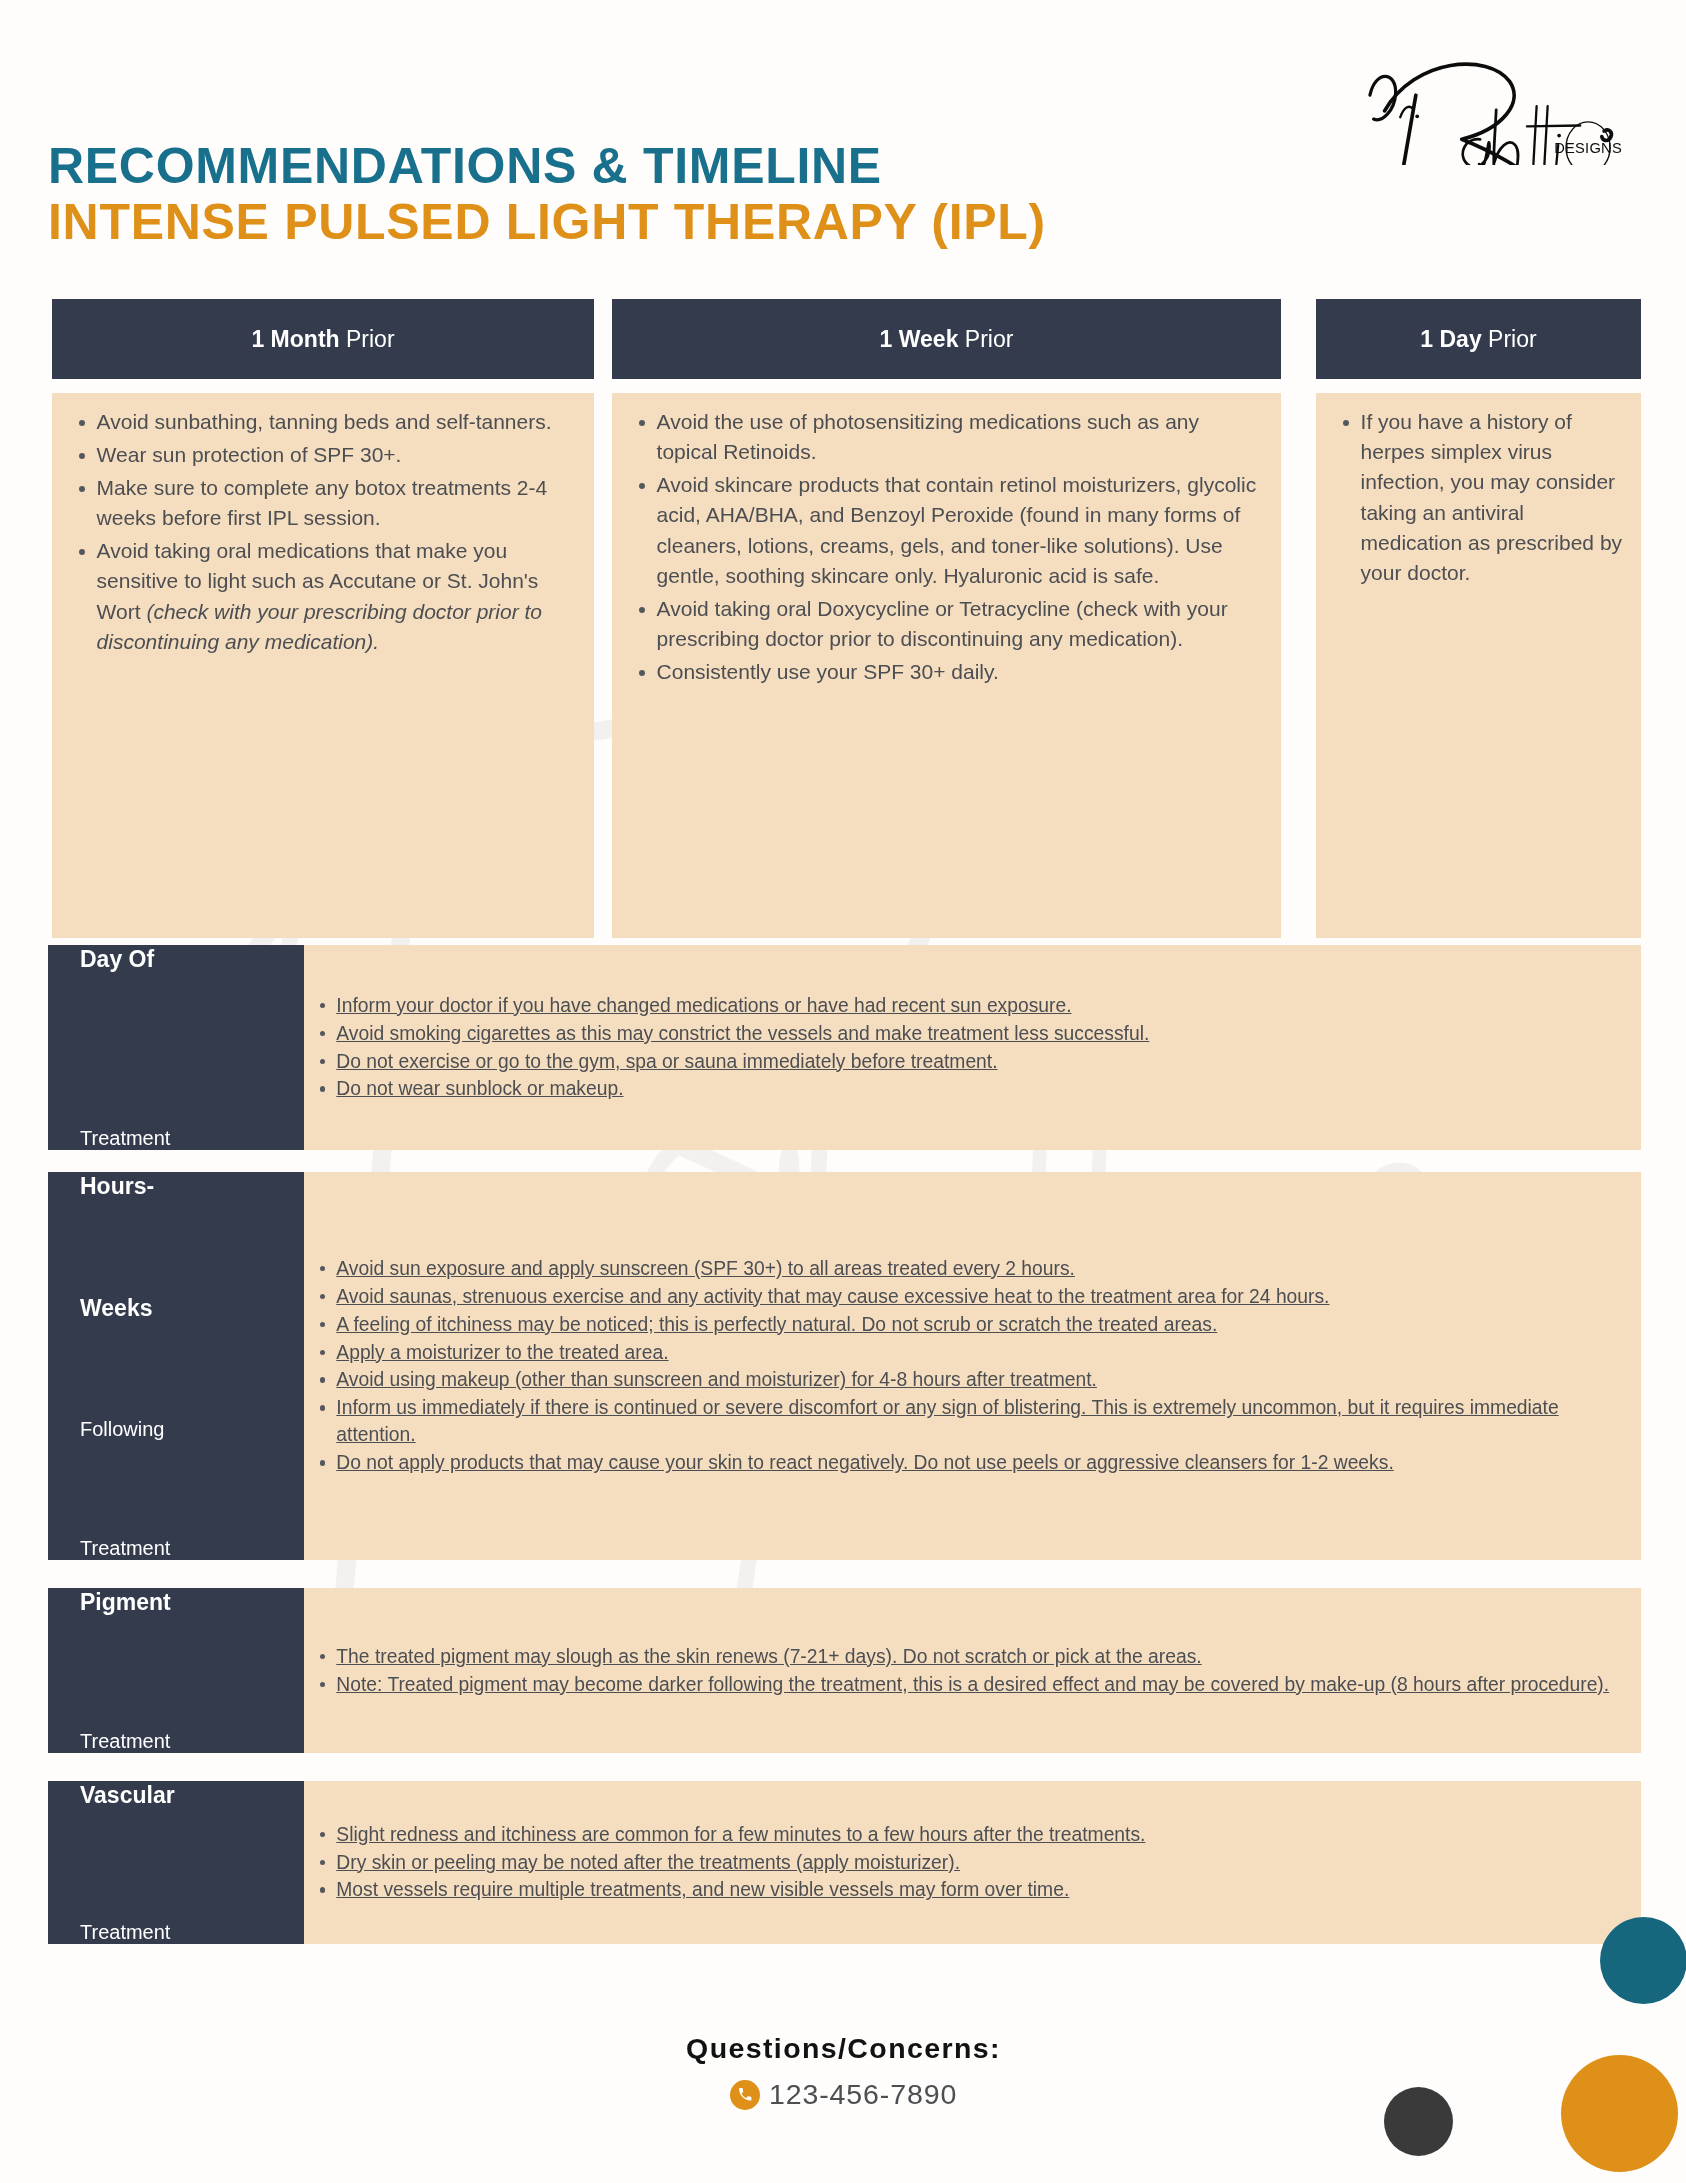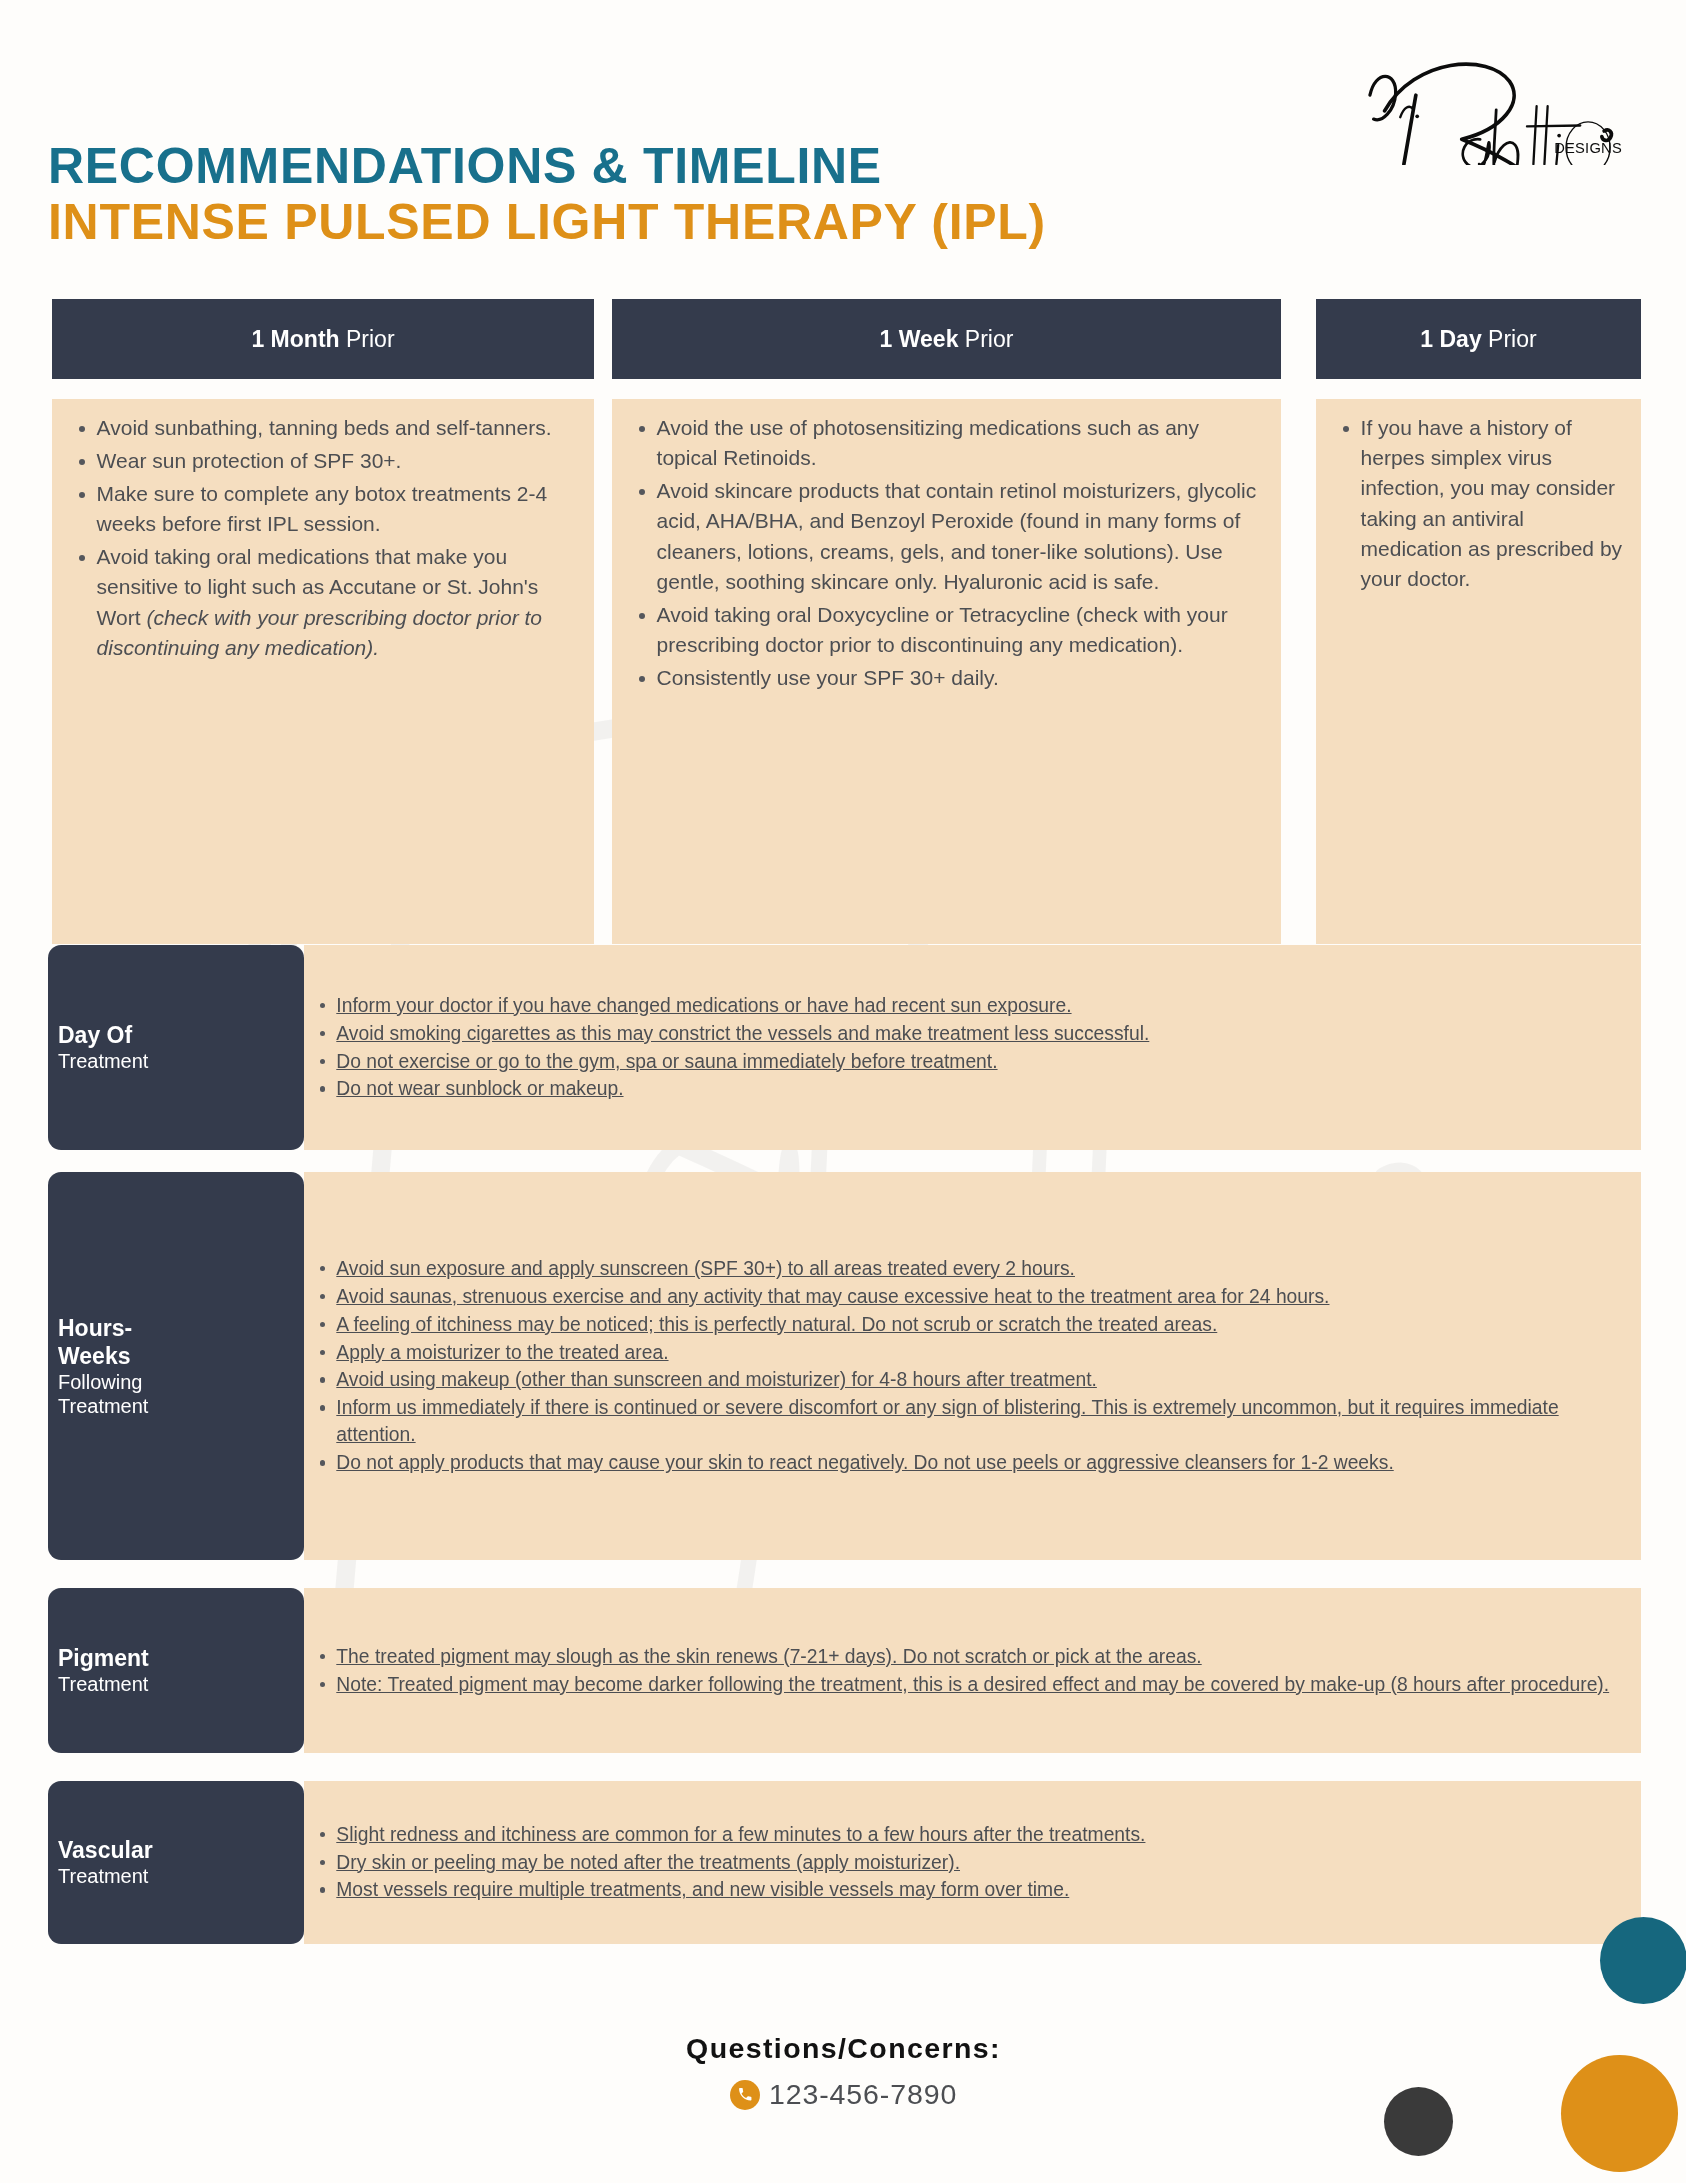--- a/index.html
+++ b/index.html
@@ -89,21 +89,21 @@
     color: #FFFFFF;
     font-size: 23px;
     position: relative;
     z-index: 3;
   }
   .col-head b { font-weight: 800; }
   .col-head .lite { font-weight: 400; margin-left: 6.4px; }
 
   .col-body {
     background: #F5DEC0;
-    margin-top: 20px;
+    margin-top: 14px;
     padding: 13.8px 15.6px 15.6px 15.6px;
     position: relative;
     z-index: 2;
   }
   .topcol.c0 .col-body { min-height: 545px; }
   .topcol.c1 .col-body { min-height: 545px; }
   .topcol.c2 .col-body { min-height: 545px; }
 
   ul.blist { list-style: none; }
   ul.blist li {
@@ -136,25 +136,24 @@
     display: flex;
     align-items: stretch;
   }
   .row-label {
     width: 256px;
     flex: 0 0 256px;
     background: #343B4C;
     color: #FFFFFF;
     display: flex;
     flex-direction: column;
-    justify-content: center;
-    padding-left: 10px;
+    justify-content: space-between;
+    padding-left: 32px;
     position: relative;
     z-index: 3;
-    border-radius: 13px;
   }
   .row-label .lbl-strong {
     font-size: 23px;
     font-weight: 800;
     line-height: 1.22;
   }
   .row-label .lbl-light {
     font-size: 20px;
     font-weight: 400;
     line-height: 1.22;

